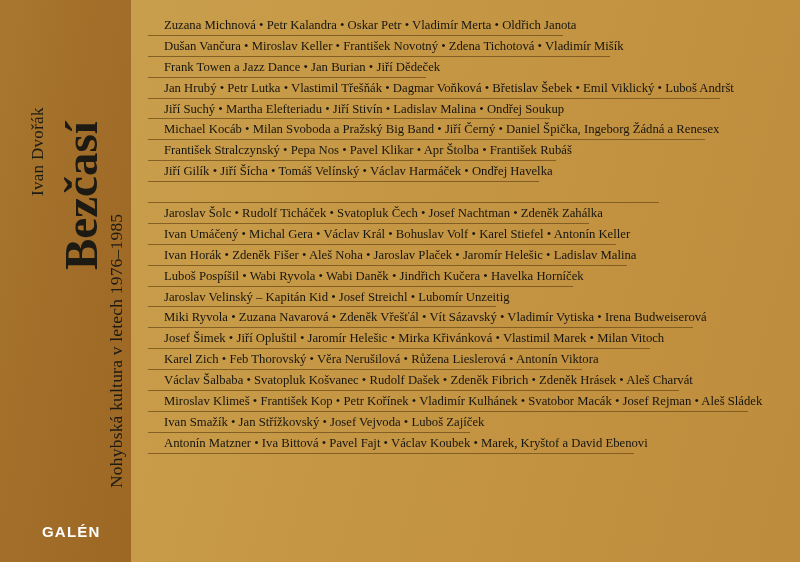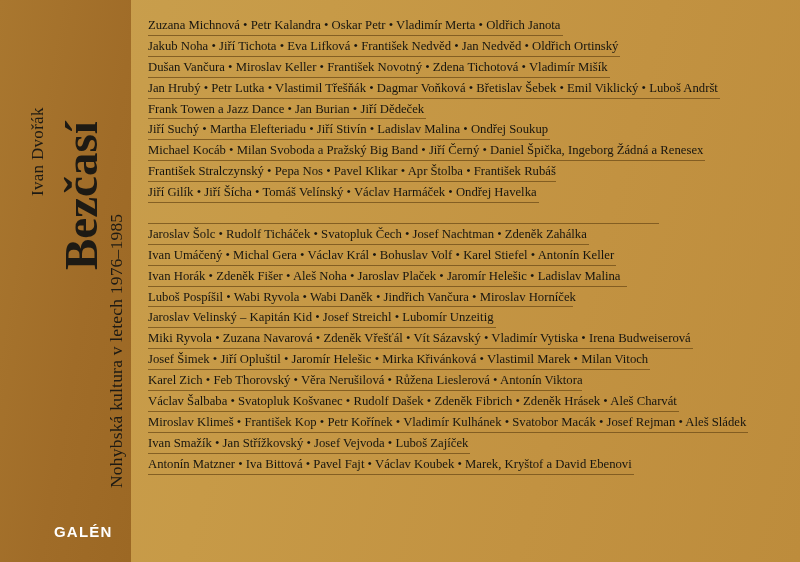--- a/index.html
+++ b/index.html
@@ -60,21 +60,21 @@
     letter-spacing: 0px;
   }
   #subtitle {
     left: 106px;
     top: 488px;
     font-size: 17.5px;
     letter-spacing: 0.2px;
   }
   #publisher {
     position: absolute;
-    left: 54px;
+    left: 42px;
     bottom: 22px;
     font-family: "Liberation Sans", sans-serif;
     font-size: 15px;
     font-weight: bold;
     letter-spacing: 1.2px;
     color: #ffffff;
   }
   
   #list {
     position: absolute;
@@ -92,20 +92,21 @@
     line-height: 14px;
     height: 20.9px;
     padding-left: 3px;
     white-space: nowrap;
     overflow: hidden;
   }
   .row .names {
     position: relative;
     display: inline-block;
     padding-bottom: 8px;
+    margin-left: 16px;
   }
   .row .rule {
     position: absolute;
     left: 3px;
     bottom: 3px;
     height: 1px;
     background: #6d4c18;
     opacity: 0.75;
   }
 </style>
@@ -118,33 +119,32 @@
     <div id="spine-inner">
       <div class="vtext" id="author">Ivan Dvořák</div>
       <div class="vtext" id="book-title">Bezčasí</div>
       <div class="vtext" id="subtitle">Nohybská kultura v letech 1976–1985</div>
     </div>
     <div id="publisher">GALÉN</div>
   </div>
 
   <div id="list">
       <div class="row"><span class="names">Zuzana Michnová • Petr Kalandra • Oskar Petr • Vladimír Merta • Oldřich Janota</span><span class="rule" style="width: 415px;"></span></div>
-      <div class="row"><span class="names">Jakub Noha • Jiří Tichota • Eva Lifková • František Nedvěd • Jan Nedvěd • Oldřich Ortinský</span><span class="rule" style="width: 472px;"></span></div>
       <div class="row"><span class="names">Dušan Vančura • Miroslav Keller • František Novotný • Zdena Tichotová • Vladimír Mišík</span><span class="rule" style="width: 462px;"></span></div>
+      <div class="row"><span class="names">Frank Towen a Jazz Dance • Jan Burian • Jiří Dědeček</span><span class="rule" style="width: 278px;"></span></div>
       <div class="row"><span class="names">Jan Hrubý • Petr Lutka • Vlastimil Třešňák • Dagmar Voňková • Břetislav Šebek • Emil Viklický • Luboš Andršt</span><span class="rule" style="width: 572px;"></span></div>
-      <div class="row"><span class="names">Frank Towen a Jazz Dance • Jan Burian • Jiří Dědeček</span><span class="rule" style="width: 278px;"></span></div>
       <div class="row"><span class="names">Jiří Suchý • Martha Elefteriadu • Jiří Stivín • Ladislav Malina • Ondřej Soukup</span><span class="rule" style="width: 402px;"></span></div>
       <div class="row"><span class="names">Michael Kocáb • Milan Svoboda a Pražský Big Band • Jiří Černý • Daniel Špička, Ingeborg Žádná a Renesex</span><span class="rule" style="width: 557px;"></span></div>
       <div class="row"><span class="names">František Stralczynský • Pepa Nos • Pavel Klikar • Apr Štolba • František Rubáš</span><span class="rule" style="width: 408px;"></span></div>
       <div class="row"><span class="names">Jiří Gilík • Jiří Šícha • Tomáš Velínský • Václav Harmáček • Ondřej Havelka</span><span class="rule" style="width: 391px;"></span></div>
       <div class="row"><span class="rule" style="width: 511px;"></span></div>
       <div class="row"><span class="names">Jaroslav Šolc • Rudolf Ticháček • Svatopluk Čech • Josef Nachtman • Zdeněk Zahálka</span><span class="rule" style="width: 441px;"></span></div>
       <div class="row"><span class="names">Ivan Umáčený • Michal Gera • Václav Král • Bohuslav Volf • Karel Stiefel • Antonín Keller</span><span class="rule" style="width: 468px;"></span></div>
       <div class="row"><span class="names">Ivan Horák • Zdeněk Fišer • Aleš Noha • Jaroslav Plaček • Jaromír Helešic • Ladislav Malina</span><span class="rule" style="width: 479px;"></span></div>
-      <div class="row"><span class="names">Luboš Pospíšil • Wabi Ryvola • Wabi Daněk • Jindřich Vančura • Miroslav Horníček</span><span class="rule" style="width: 425px;"></span></div>
+      <div class="row"><span class="names">Luboš Pospíšil • Wabi Ryvola • Wabi Daněk • Jindřich Kučera • Havelka Horníček</span><span class="rule" style="width: 425px;"></span></div>
       <div class="row"><span class="names">Jaroslav Velinský – Kapitán Kid • Josef Streichl • Lubomír Unzeitig</span><span class="rule" style="width: 348px;"></span></div>
       <div class="row"><span class="names">Miki Ryvola • Zuzana Navarová • Zdeněk Vřešťál • Vít Sázavský • Vladimír Vytiska • Irena Budweiserová</span><span class="rule" style="width: 545px;"></span></div>
       <div class="row"><span class="names">Josef Šimek • Jiří Opluštil • Jaromír Helešic • Mirka Křivánková • Vlastimil Marek • Milan Vitoch</span><span class="rule" style="width: 502px;"></span></div>
       <div class="row"><span class="names">Karel Zich • Feb Thorovský • Věra Nerušilová • Růžena Lieslerová • Antonín Viktora</span><span class="rule" style="width: 434px;"></span></div>
       <div class="row"><span class="names">Václav Šalbaba • Svatopluk Košvanec • Rudolf Dašek • Zdeněk Fibrich • Zdeněk Hrásek • Aleš Charvát</span><span class="rule" style="width: 531px;"></span></div>
       <div class="row"><span class="names">Miroslav Klimeš • František Kop • Petr Kořínek • Vladimír Kulhánek • Svatobor Macák • Josef Rejman • Aleš Sládek</span><span class="rule" style="width: 600px;"></span></div>
       <div class="row"><span class="names">Ivan Smažík • Jan Střížkovský • Josef Vejvoda • Luboš Zajíček</span><span class="rule" style="width: 322px;"></span></div>
       <div class="row"><span class="names">Antonín Matzner • Iva Bittová • Pavel Fajt • Václav Koubek • Marek, Kryštof a David Ebenovi</span><span class="rule" style="width: 486px;"></span></div>
     </div>
 

